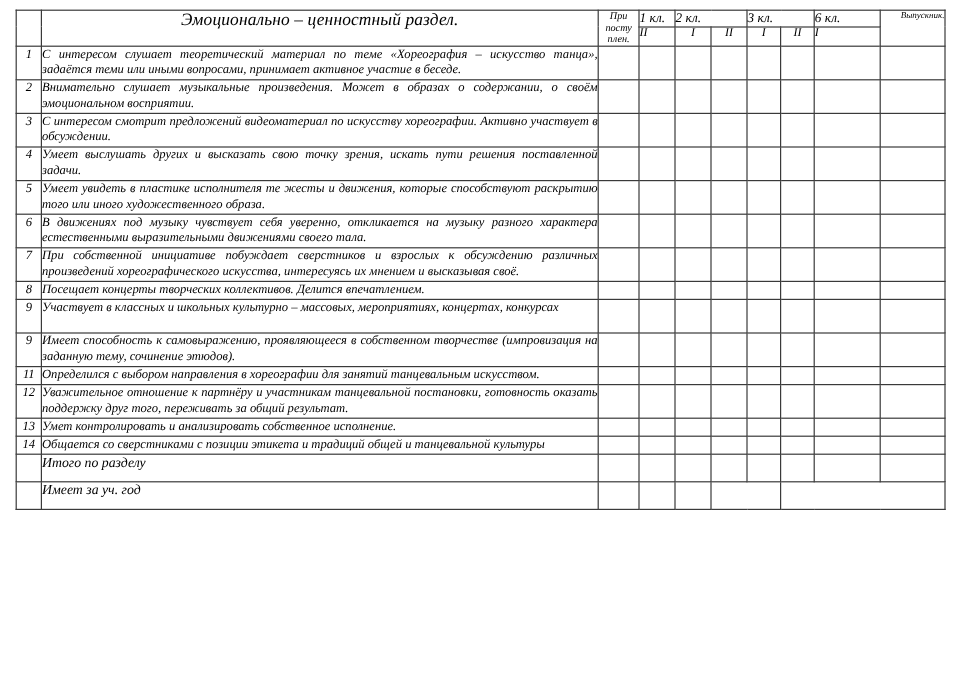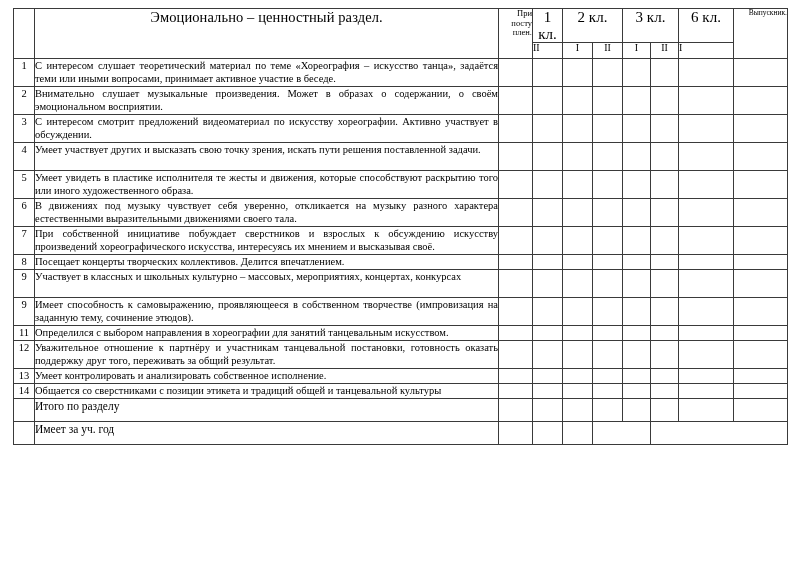--- a/index.html
+++ b/index.html
@@ -21,20 +21,21 @@
     width: 800px;
     height: 566px;
     background: #ffffff;
   }
 
   .sheet {
     position: absolute;
     left: 13px;
     top: 8px;
     width: 774px;
+    font-style: italic;
   }
 
   table.assessment {
     border-collapse: collapse;
     table-layout: fixed;
     width: 774px;
     background: #ffffff;
   }
 
   table.assessment td,
@@ -65,29 +66,29 @@
     font-size: 14.5px;
     line-height: 1.15;
     padding: 6px 4px 4px 4px;
     letter-spacing: 0.1px;
   }
 
   .hdr-small {
     font-size: 8.5px;
     line-height: 1.12;
     padding: 3px 2px 2px 3px;
-    text-align: right;
+    text-align: center;
     vertical-align: top;
   }
 
   .hdr-grade {
-    font-size: 15px;
+    font-size: 11px;
     line-height: 1.1;
     padding: 3px 2px 2px 4px;
-    text-align: center;
+    text-align: left;
     vertical-align: top;
     margin-left: 34px;
   }
 
   .hdr-grad-last {
     font-size: 7.5px;
     line-height: 1.1;
     padding: 3px 2px 2px 4px;
     text-align: right;
     vertical-align: top;
@@ -218,21 +219,21 @@
             <td class="cell-blank"></td>
             <td class="cell-blank"></td>
             <td class="cell-blank"></td>
             <td class="cell-blank"></td>
             <td class="cell-blank"></td>
             <td class="cell-blank"></td>
             <td class="cell-blank"></td>
           </tr>
           <tr class="row-2line">
             <td class="cell-num">4</td>
-            <td class="cell-text">Умеет участвует других и высказать свою точку зрения, искать пути решения поставленной задачи.</td>
+            <td class="cell-text">Умеет выслушать других и высказать свою точку зрения, искать пути решения поставленной задачи.</td>
             <td class="cell-blank"></td>
             <td class="cell-blank"></td>
             <td class="cell-blank"></td>
             <td class="cell-blank"></td>
             <td class="cell-blank"></td>
             <td class="cell-blank"></td>
             <td class="cell-blank"></td>
             <td class="cell-blank"></td>
           </tr>
           <tr class="row-2line">
@@ -254,21 +255,21 @@
             <td class="cell-blank"></td>
             <td class="cell-blank"></td>
             <td class="cell-blank"></td>
             <td class="cell-blank"></td>
             <td class="cell-blank"></td>
             <td class="cell-blank"></td>
             <td class="cell-blank"></td>
           </tr>
           <tr class="row-2line">
             <td class="cell-num">7</td>
-            <td class="cell-text">При собственной инициативе побуждает сверстников и взрослых к обсуждению искусству произведений хореографического искусства, интересуясь их мнением и высказывая своё.</td>
+            <td class="cell-text">При собственной инициативе побуждает сверстников и взрослых к обсуждению различных произведений хореографического искусства, интересуясь их мнением и высказывая своё.</td>
             <td class="cell-blank"></td>
             <td class="cell-blank"></td>
             <td class="cell-blank"></td>
             <td class="cell-blank"></td>
             <td class="cell-blank"></td>
             <td class="cell-blank"></td>
             <td class="cell-blank"></td>
             <td class="cell-blank"></td>
           </tr>
           <tr class="row-1line">
@@ -326,21 +327,21 @@
             <td class="cell-blank"></td>
             <td class="cell-blank"></td>
             <td class="cell-blank"></td>
             <td class="cell-blank"></td>
             <td class="cell-blank"></td>
             <td class="cell-blank"></td>
             <td class="cell-blank"></td>
           </tr>
           <tr class="row-1line">
             <td class="cell-num">13</td>
-            <td class="cell-text">Умеет контролировать и анализировать собственное исполнение.</td>
+            <td class="cell-text">Умет контролировать и анализировать собственное исполнение.</td>
             <td class="cell-blank"></td>
             <td class="cell-blank"></td>
             <td class="cell-blank"></td>
             <td class="cell-blank"></td>
             <td class="cell-blank"></td>
             <td class="cell-blank"></td>
             <td class="cell-blank"></td>
             <td class="cell-blank"></td>
           </tr>
           <tr class="row-1line">

